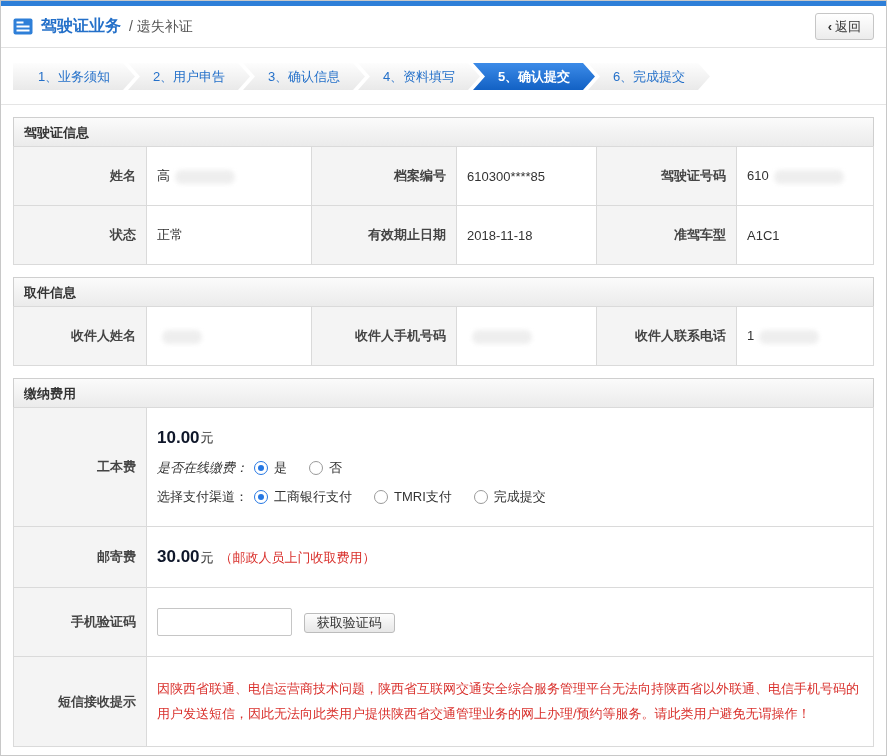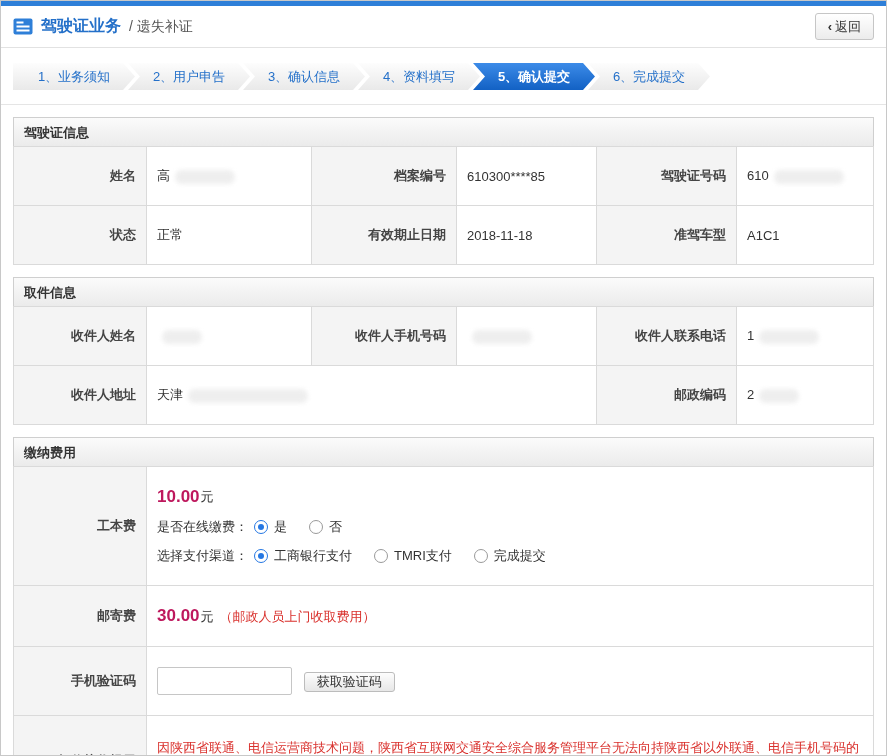--- a/index.html
+++ b/index.html
@@ -47,21 +47,21 @@
   td.lbl { background: #f4f4f4; text-align: right; font-weight: bold; color: #444; white-space: nowrap; }
   td.val { background: #fff; color: #333; text-align: left; }
   
   .redact {
     display: inline-block; height: 14px; border-radius: 7px; background: #e9e9e9;
     filter: blur(2px); opacity: .75; vertical-align: middle; margin-left: 5px;
   }
   .w40 { width: 40px; } .w60 { width: 60px; } .w70 { width: 70px; } .w120 { width: 120px; }
   
   td.fee-cell { padding: 12px 15px; }
-  .amount-num { color: #be185d; font-size: 17px; font-weight: bold; }
+  .amount-num { color: #0f172a; font-size: 17px; font-weight: bold; }
   .amount-unit { color: #333; font-size: 13px; margin-left: 1px; }
   .red-note { color: #d9302c; font-size: 13px; margin-left: 6px; }
   .fee-line { margin-top: 11px; font-size: 13px; color: #333; display: flex; align-items: center; }
   .fee-line:first-child { margin-top: 0; }
   .radio-opt { display: inline-flex; align-items: center; margin-right: 22px; cursor: pointer; }
   .radio {
     width: 14px; height: 14px; border: 1px solid #9a9a9a; border-radius: 50%;
     background: #fff; display: inline-block; margin-right: 6px; position: relative;
   }
   .radio.checked { border-color: #2577e3; }
@@ -161,26 +161,20 @@
           <col>
         </colgroup>
       <tbody>
           <tr>
         <td class="lbl">收件人姓名</td>
         <td class="val"><span></span><span class="redact w40"></span></td>
         <td class="lbl">收件人手机号码</td>
         <td class="val"><span></span><span class="redact w60"></span></td>
         <td class="lbl">收件人联系电话</td>
         <td class="val"><span>1</span><span class="redact w60"></span></td>
-      </tr>
-      <tr>
-        <td class="lbl">收件人地址</td>
-        <td class="val" colspan="3"><span>天津</span><span class="redact w120"></span></td>
-        <td class="lbl">邮政编码</td>
-        <td class="val"><span>2</span><span class="redact w40"></span></td>
       </tr>
     </tbody>
       </table>
   </div>
 
   <div class="section">
     <div class="section-header">缴纳费用</div>
     <table class="info">
       <colgroup>
           <col style="width:133px">
@@ -188,21 +182,21 @@
         </colgroup>
       <tbody>
           <tr>
         <td class="lbl">工本费</td>
         <td class="val fee-cell">
           <div class="fee-line">
             <span class="amount-num">10.00</span>
             <span class="amount-unit">元</span>
           </div>
           <div class="fee-line">
-            <span style="margin-right:6px;">是否在线缴费：</span>
+            <span style="margin-right:6px;font-style:italic;">是否在线缴费：</span>
             <label class="radio-opt">
               <span class="radio checked"></span>
               <span>是</span>
             </label>
             <label class="radio-opt">
               <span class="radio"></span>
               <span>否</span>
             </label>
           </div>
           <div class="fee-line">

